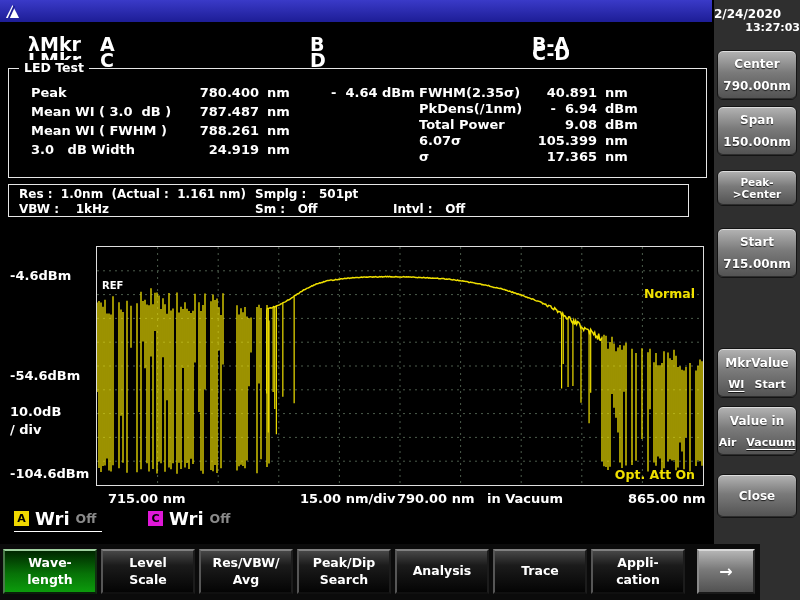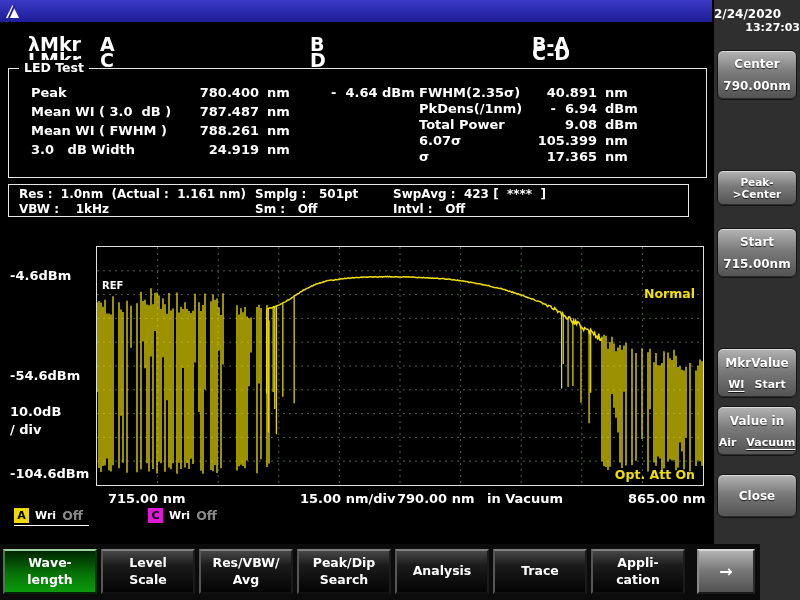--- a/index.html
+++ b/index.html
@@ -80,21 +80,21 @@
   .xlab { position:absolute; top:491px; font-size:13px; }
   #xlab1{left:108px} #xlab2{left:300px} #xlab3{left:397px} #xlab4{left:487px} #xlab5{left:628px}
 
   
   #legend-a { position:absolute; left:14px; top:508px; display:flex; align-items:center;
               gap:6px; padding:0 6px 2px 0; border-bottom:1px solid #fff; }
   #legend-c { position:absolute; left:148px; top:508px; display:flex; align-items:center; gap:6px; }
   .chip { width:15px; height:15px; font-size:11px; color:#000;
           display:flex; align-items:center; justify-content:center; }
   #chip-a{background:#f0d800} #chip-c{background:#e018d8}
-  .mode { font-size:11px; } .state { font-size:12.5px; color:#8a8a8a; }
+  .mode { font-size:18px; } .state { font-size:12.5px; color:#8a8a8a; }
 
   
   #menubar { position:absolute; left:0; top:544px; width:760px; height:56px; background:#0b0b0b; }
   .mbtn { position:absolute; top:5px; width:94px; height:45px;
           background:linear-gradient(180deg,#474747,#1b1b1b 35%,#040404);
           border:2px solid; border-color:#808080 #1c1c1c #101010 #565656;
           color:#fff; display:flex; flex-direction:column; align-items:center;
           justify-content:center; font-size:12.5px; line-height:1.35; text-align:center; }
   .mbtn.active { background:linear-gradient(180deg,#002600,#077207 55%,#0c9c0c);
                  border-color:#9fd09f #123012 #0a200a #4a7a4a; }
@@ -117,20 +117,24 @@
 <div id="win-max" class="winbtn">□</div>
 
 <div id="sidebar">
   <div id="dt-date">2/24/2020</div>
   <div id="dt-time">13:27:03</div>
 
   <div id="sk-center" class="skey">
     <span>Center</span>
     <span>790.00nm</span>
   </div>
+  <div id="sk-span" class="skey">
+    <span>Span</span>
+    <span>150.00nm</span>
+  </div>
   <div id="sk-peakcenter" class="skey">
     <span>Peak-&gt;Center</span>
   </div>
   <div id="sk-start" class="skey">
     <span>Start</span>
     <span>715.00nm</span>
   </div>
   <div id="sk-mkrvalue" class="skey">
     <span>MkrValue</span>
     <span class="opt-row">
@@ -207,21 +211,20 @@
   <div class="led-row led-rowR" id="rr5">
     <span class="lbl">σ</span>
     <span class="val">17.365</span>
     <span class="unit">nm</span>
   </div>
 </div>
 
 <div id="set-box">
   <span class="set" id="set-res">Res :  1.0nm  (Actual :  1.161 nm)</span>
   <span class="set" id="set-smplg">Smplg :   501pt</span>
-  <span class="set" id="set-swpavg">SwpAvg :  423 [  ****  ]</span>
   <span class="set" id="set-vbw">VBW :    1kHz</span>
   <span class="set" id="set-sm">Sm :   Off</span>
   <span class="set" id="set-intvl">Intvl :   Off</span>
 </div>
 
 <span class="ylab" id="ylab1">-4.6dBm</span>
 <span class="ylab" id="ylab2">-54.6dBm</span>
 <span class="ylab" id="yscale1">10.0dB</span>
 <span class="ylab" id="yscale2">/ div</span>
 <span class="ylab" id="ylab3">-104.6dBm</span>

